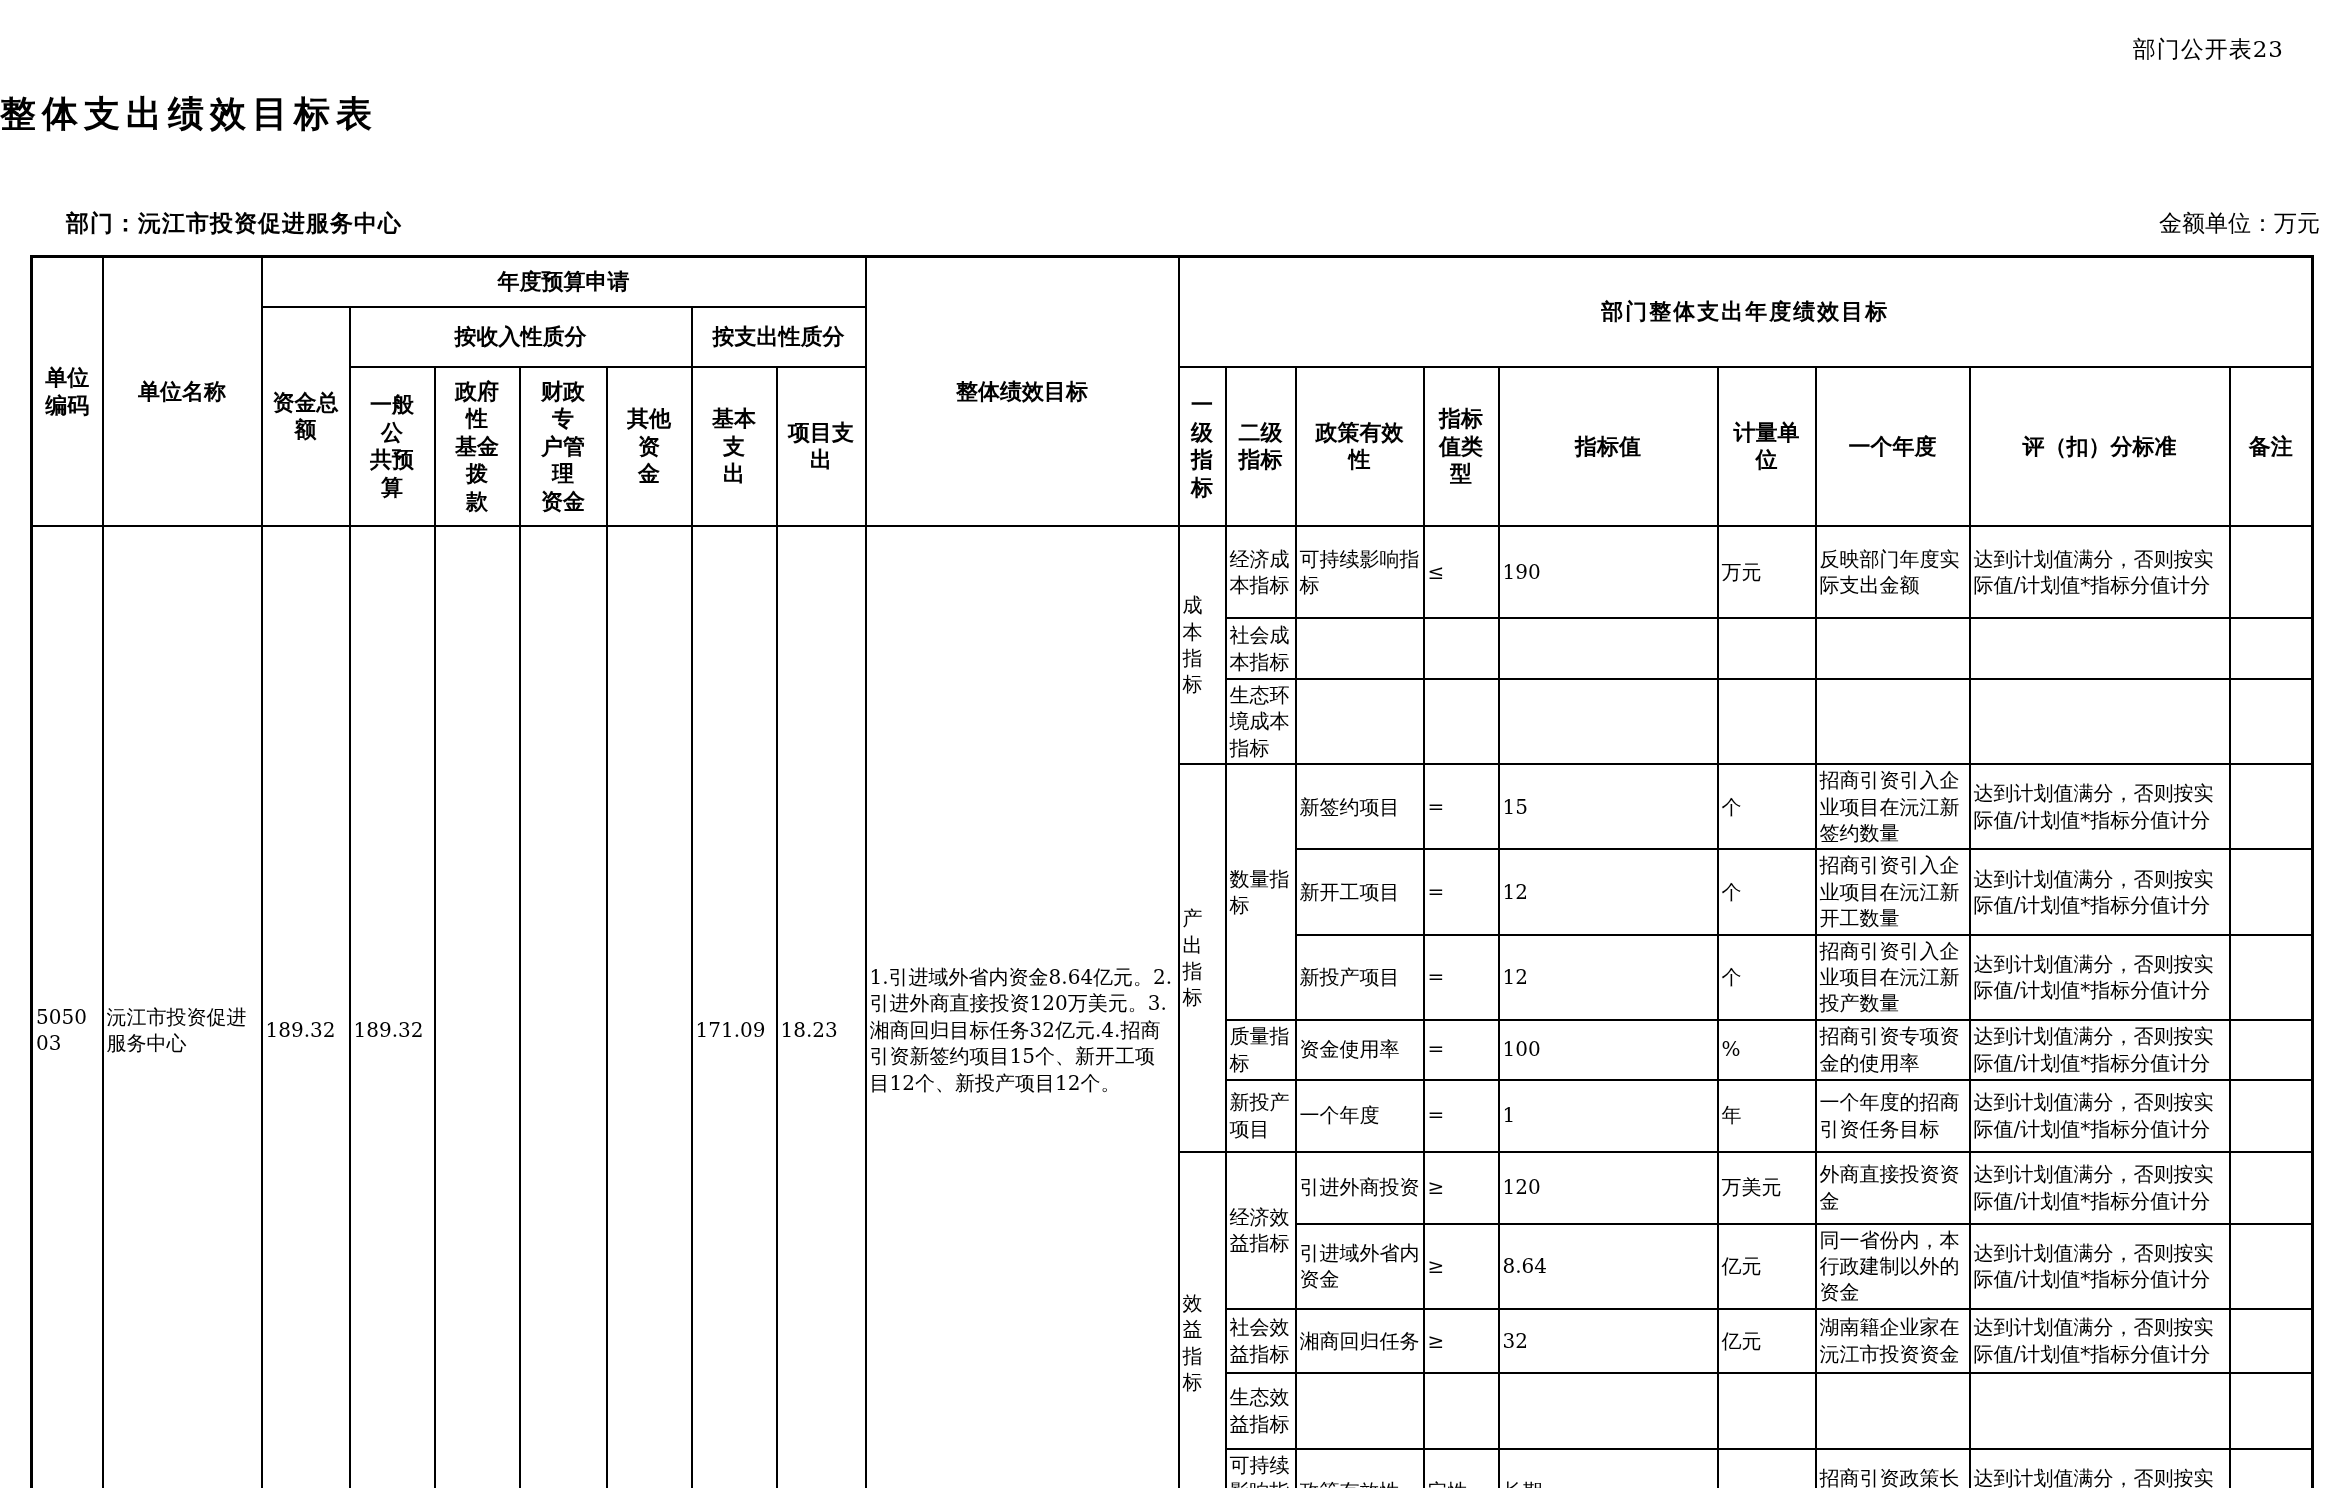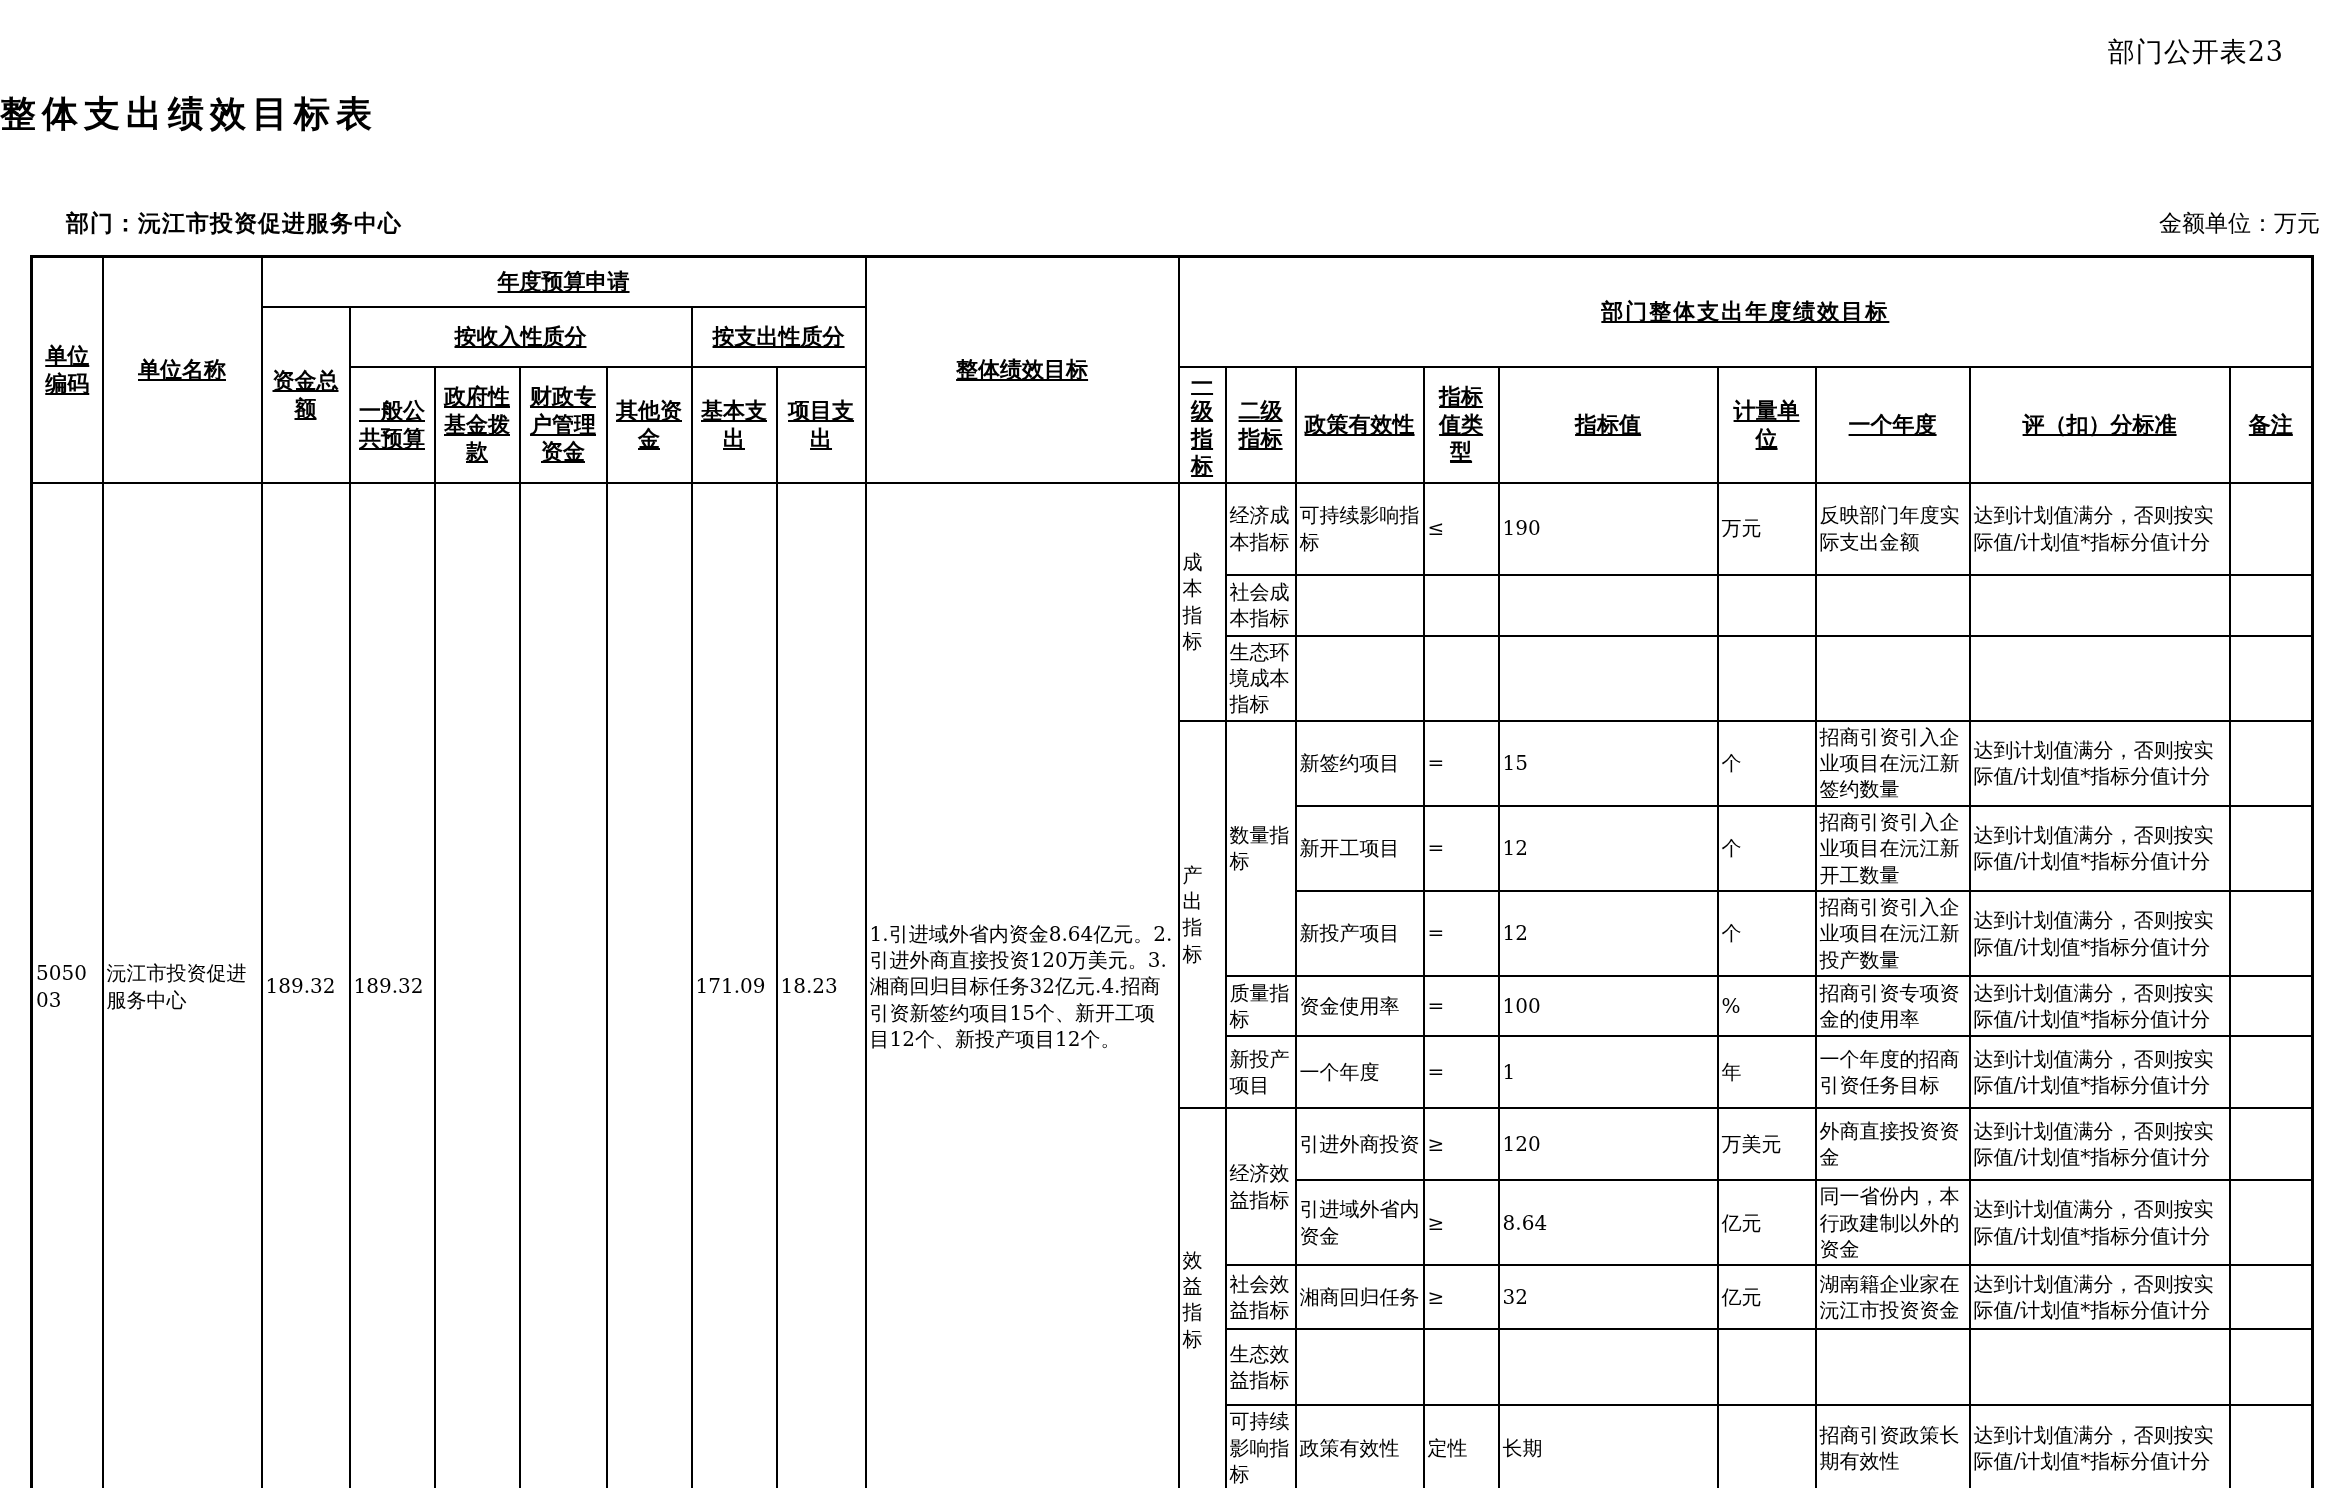--- a/index.html
+++ b/index.html
@@ -4,21 +4,21 @@
 <style>
   html,body { margin:0; padding:0; background:#ffffff; }
   body {
     position:relative;
     width:2338px; height:1488px;
     font-family:"DejaVu Serif", serif;
     color:#000;
   }
   .doc-label {
     position:absolute; top:34px; right:54px;
-    font-size:27px; letter-spacing:1px;
+    font-size:23px; letter-spacing:1px;
   }
   .page-title {
     position:absolute; top:90px; left:0; width:100%;
     text-align:left;
     font-family:"DejaVu Sans", sans-serif;
     font-weight:bold; font-size:36px; letter-spacing:6px;
   }
   .meta-line {
     position:absolute; top:208px; left:30px; width:2278px;
     font-size:23px;
@@ -35,21 +35,21 @@
   }
   table.perf th, table.perf td {
     border:2px solid #000;
     vertical-align:middle;
     overflow:hidden;
     word-break:break-word;
   }
   table.perf th {
     font-family:"DejaVu Sans", sans-serif;
     font-weight:bold; font-size:22px; line-height:1.25;
-    padding:2px;text-decoration:underline;
+    padding:10px;
   }
   th.big-head { font-size:28px; letter-spacing:2px; }
   .pre { white-space:pre-line; }
   table.perf td {
     font-size:20px; line-height:1.32;
     text-align:left; padding:2px 3px;
   }
   td.num { text-align:right; padding-right:5px; }
   td.ctr { text-align:center; }
   td.code { padding:2px 1px; word-break:break-all; }

